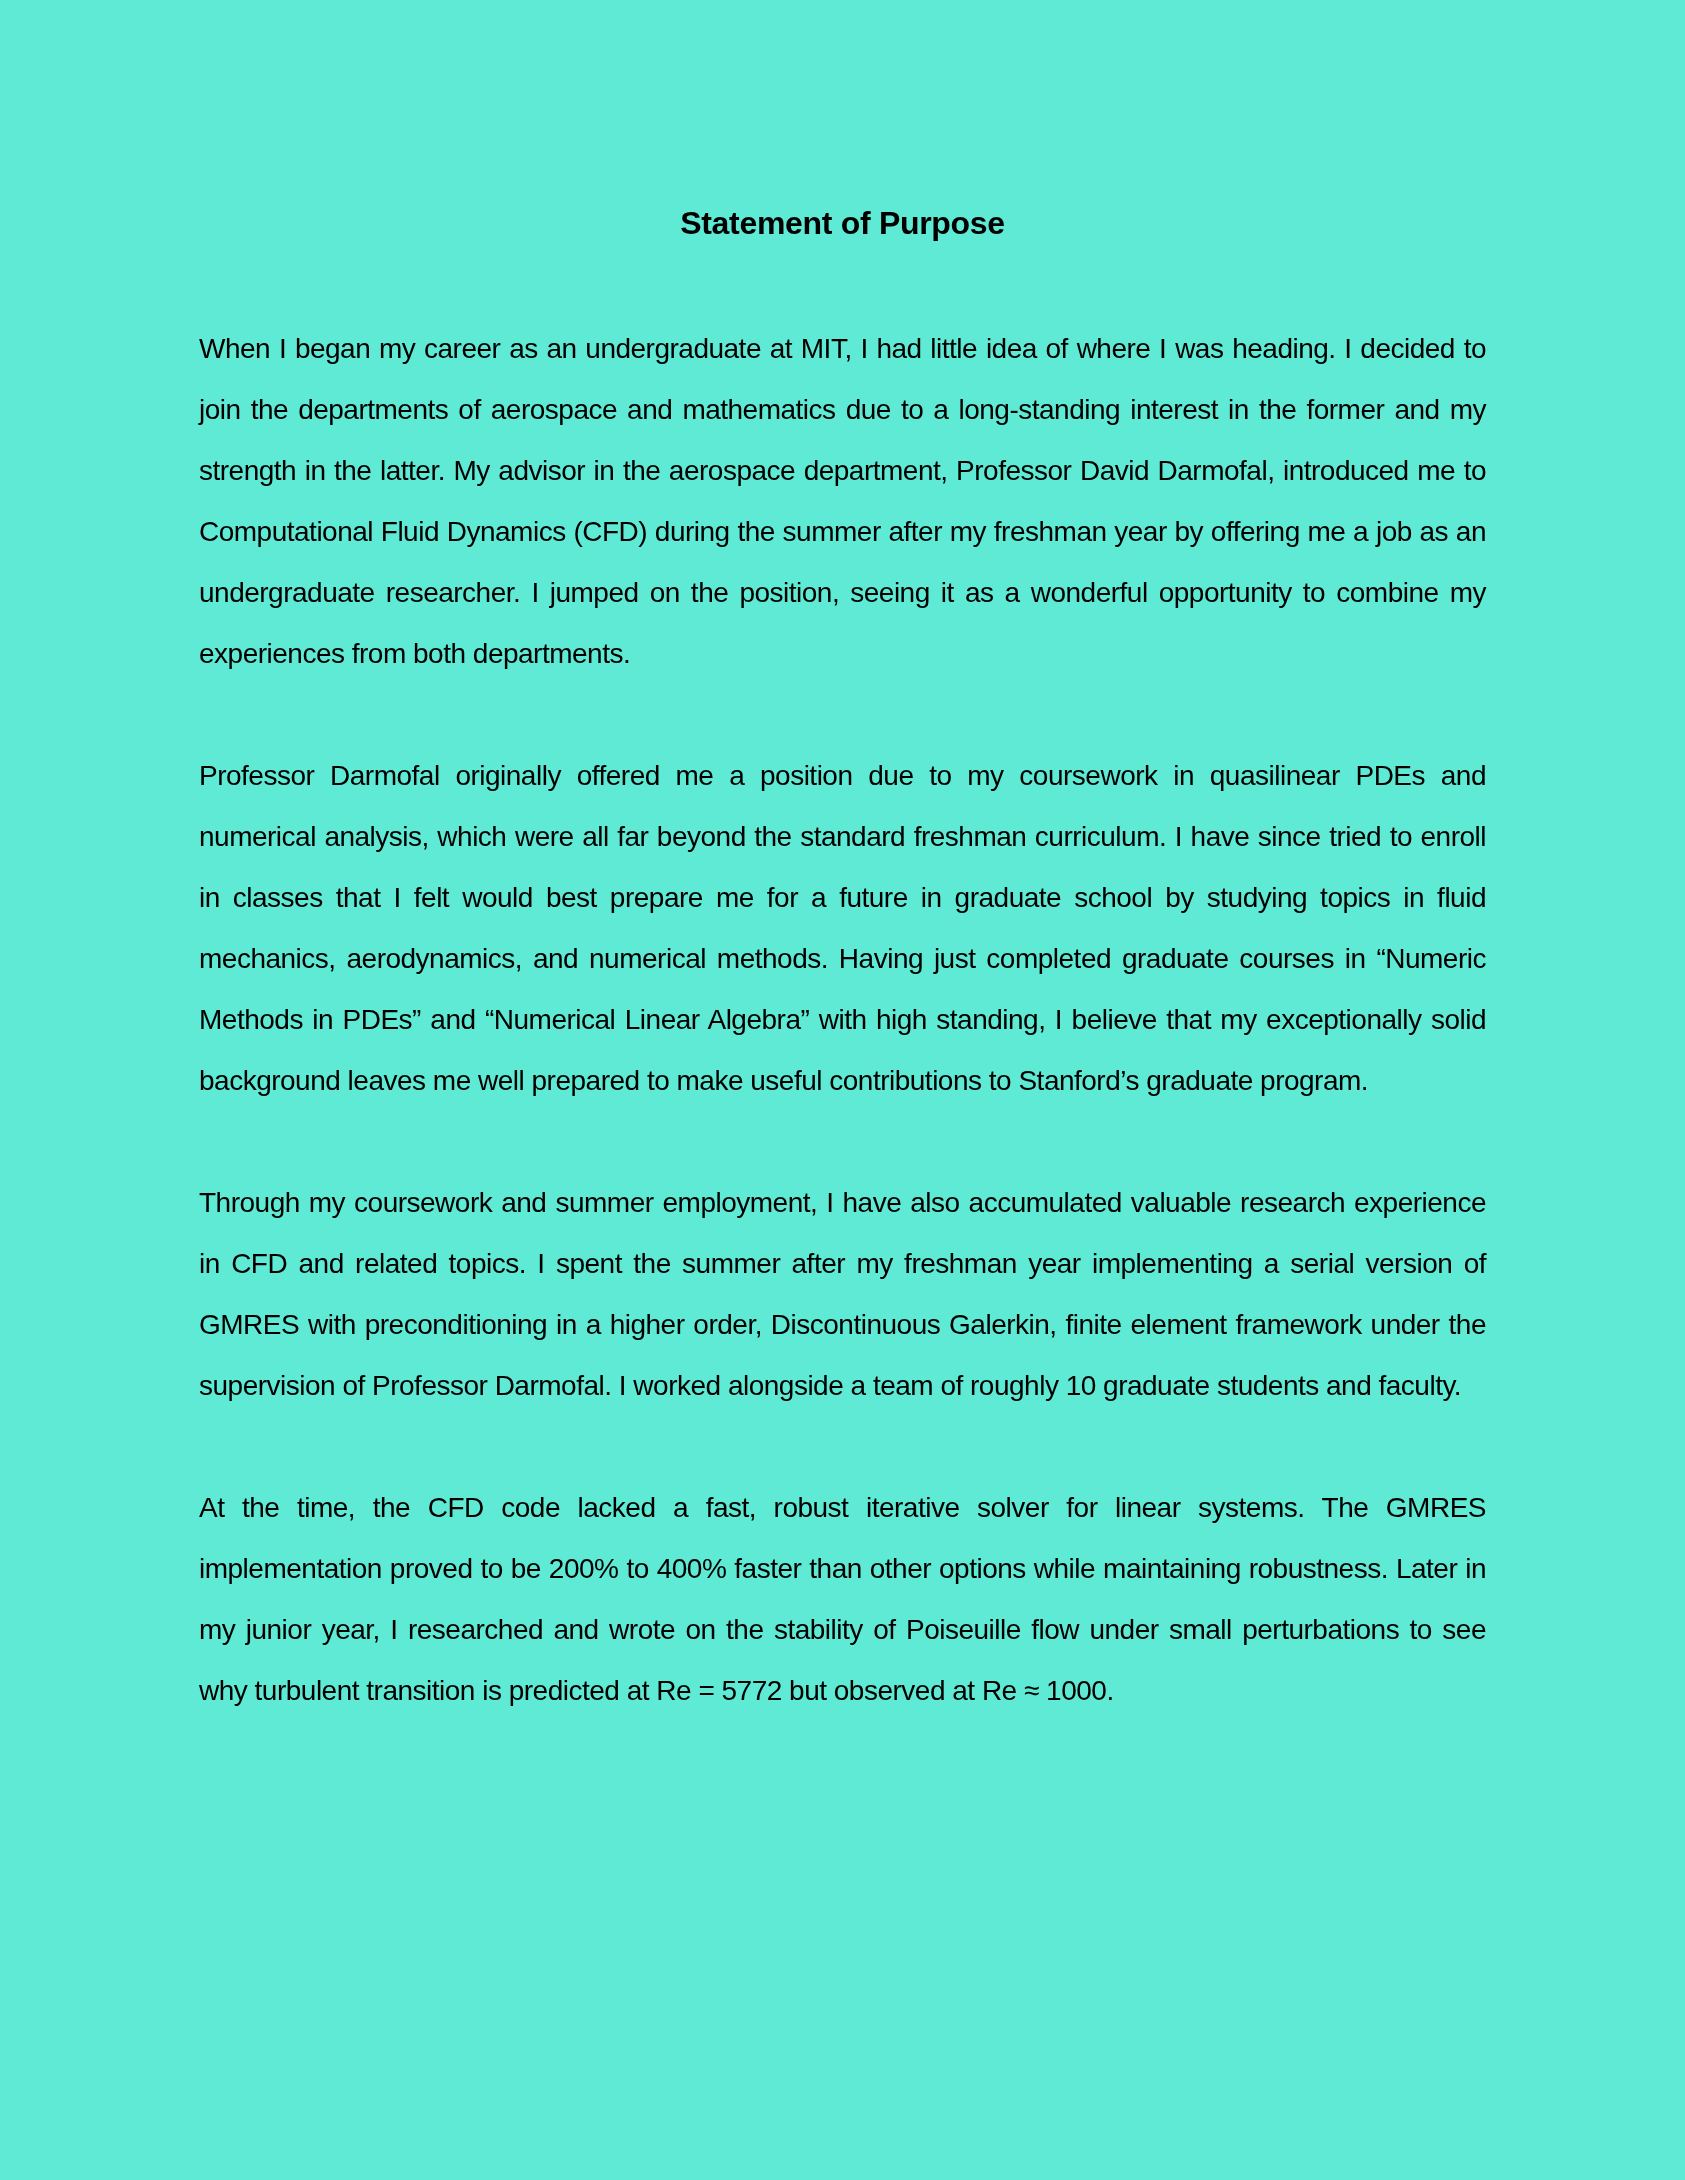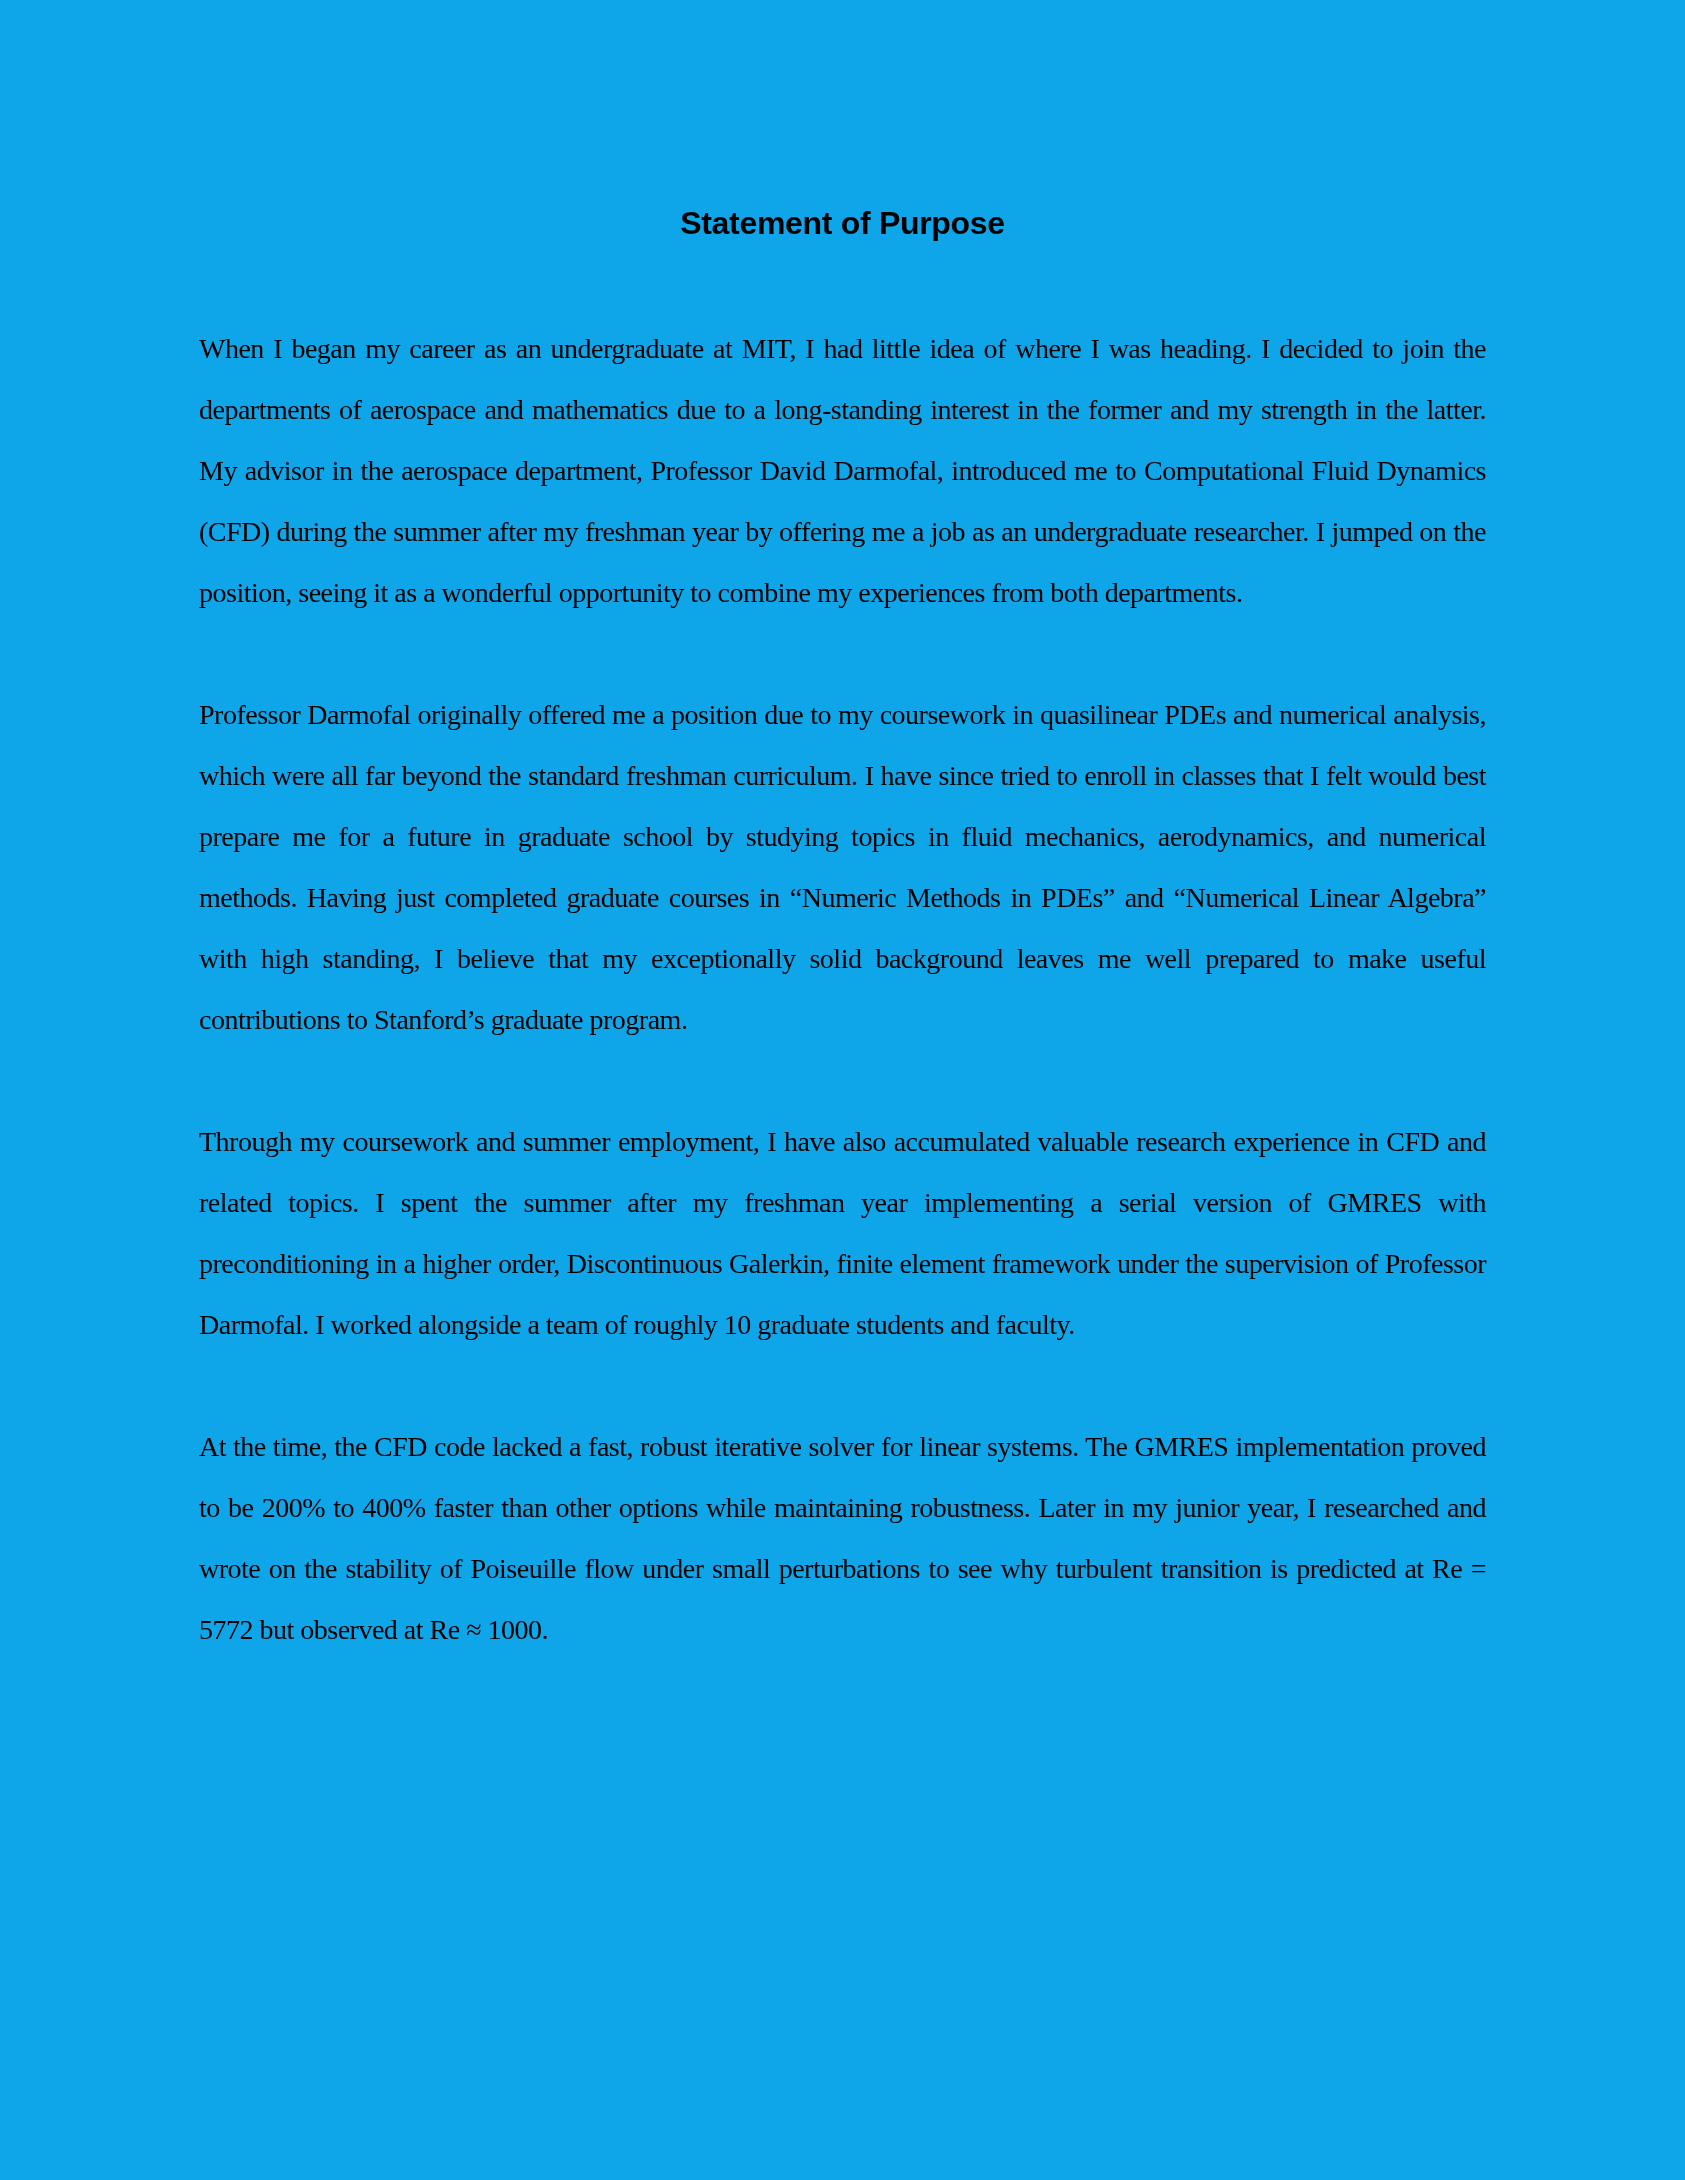--- a/index.html
+++ b/index.html
@@ -1,30 +1,30 @@
 <!DOCTYPE html>
 <html style="font-size:14px"><head>
 <meta charset="utf-8">
 <style>
   html, body { margin: 0; padding: 0; background: #ffffff; }
   body { width: 1685px; height: 2180px; position: relative; overflow: hidden; }
   .page {
     position: absolute; left: 0; top: 0; width: 1685px; height: 2180px;
-    background: #0ea5e9; color: #000000;
+    background: #5eead4; color: #000000;
     font-family: "Liberation Sans", "DejaVu Sans", sans-serif;
   }
   .title {
     position: absolute; left: 0; right: 0; top: 200px;
     text-align: center; font-weight: bold; font-size: 32px; line-height: 47px;
     letter-spacing: -0.3px;
   }
   .body {
     position: absolute; left: 199px; width: 1287px; top: 318px;
     font-size: 28px; line-height: 61px; letter-spacing: -0.5px;
-    text-align: justify; text-align-last: left; font-family: Liberation Serif, serif;
+    text-align: justify; text-align-last: left;
   }
   .body p { margin: 0 0 61px 0; }
 </style>
 </head>
 <body>
 
 <div class="page">
   <div class="title">Statement of Purpose</div>
   <div class="body">
     <p>When I began my career as an undergraduate at MIT, I had little idea of where I was heading. I decided to join the departments of aerospace and mathematics due to a long-standing interest in the former and my strength in the latter. My advisor in the aerospace department, Professor David Darmofal, introduced me to Computational Fluid Dynamics (CFD) during the summer after my freshman year by offering me a job as an undergraduate researcher. I jumped on the position, seeing it as a wonderful opportunity to combine my experiences from both departments.</p>

